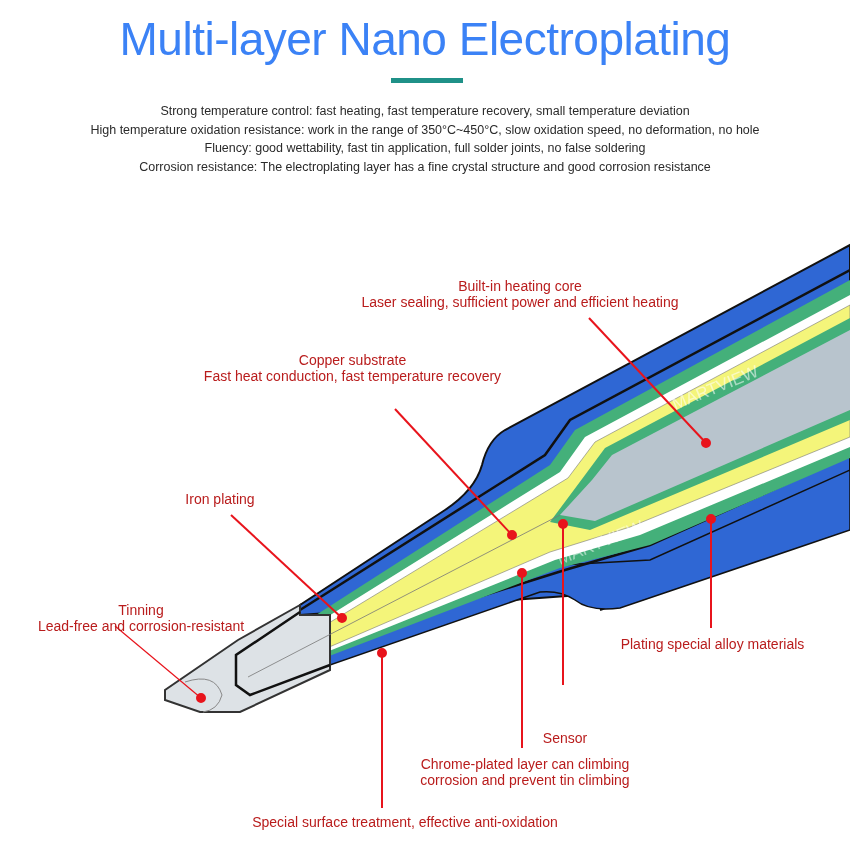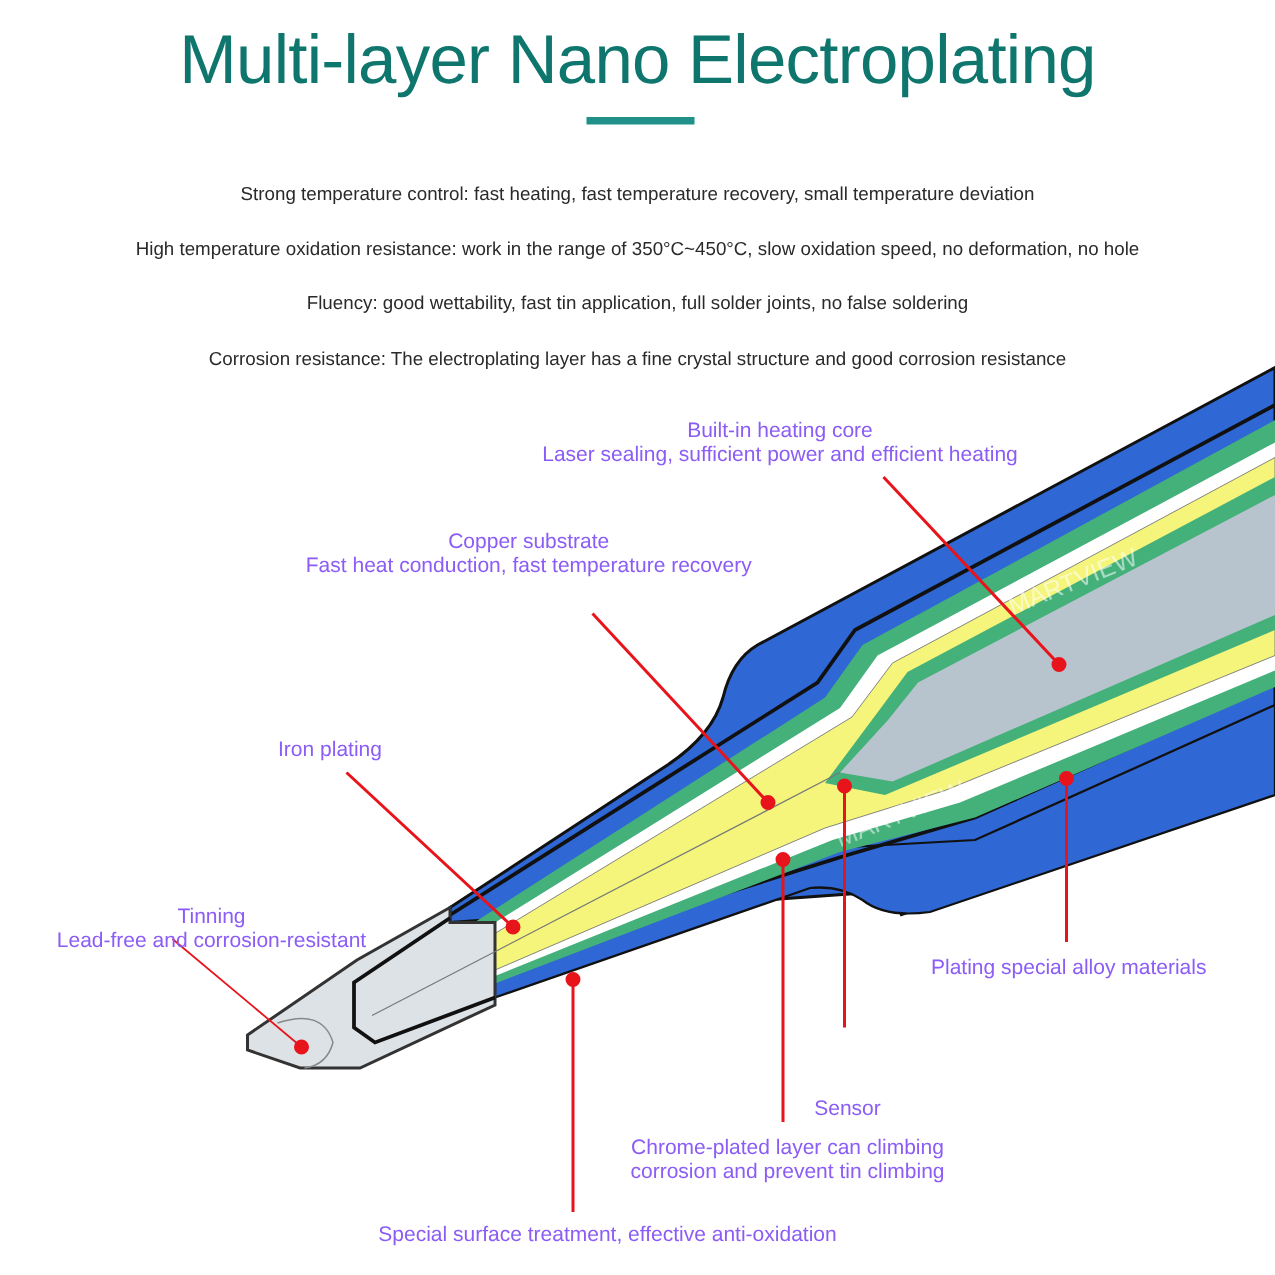--- a/index.html
+++ b/index.html
@@ -1,26 +1,26 @@
 <!DOCTYPE html>
 <html><head>
   <meta charset="utf-8">
   <style>
     html, body { margin: 0; padding: 0; background: #ffffff; }
     body { width: 850px; height: 850px; position: relative; overflow: hidden;
            font-family: "Liberation Sans", sans-serif; color: #333; }
     .title { position: absolute; left: 0; top: 12px; width: 850px; text-align: center;
-             font-size: 46px; color: #0f766e; letter-spacing: -0.5px; }
+             font-size: 46px; color: #3b82f6; letter-spacing: -0.5px; }
     .accent-bar { position: absolute; left: 391px; top: 78px; width: 72px; height: 5px; background: #1f9188; }
     .features { position: absolute; left: 0; top: 102px; width: 850px; text-align: center;
                 font-size: 12.5px; line-height: 18.5px; color: #2a2a2a; }
-    .features div { white-space: nowrap; margin-top: 18px; }
+    .features div { white-space: nowrap; }
     svg.diagram { position: absolute; left: 0; top: 0; }
     .lbl { position: absolute; text-align: center; font-size: 14px; line-height: 16px;
-           color: #8b5cf6; white-space: nowrap; }
+           color: #b91c1c; white-space: nowrap; }
   </style>
 </head>
 <body>
 
 <div class="title">Multi-layer Nano Electroplating</div>
 <div class="accent-bar"></div>
 
 <div class="features">
   <div>Strong temperature control: fast heating, fast temperature recovery, small temperature deviation</div>
   <div>High temperature oxidation resistance: work in the range of 350°C~450°C, slow oxidation speed, no deformation, no hole</div>

